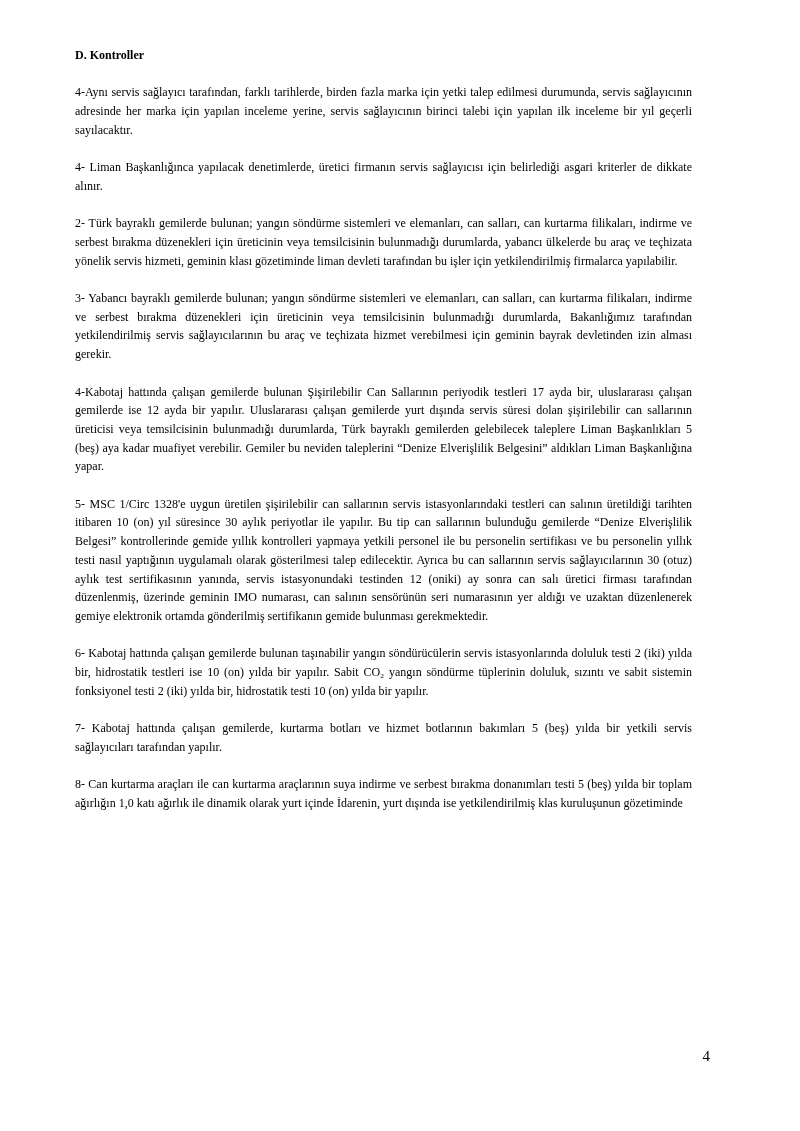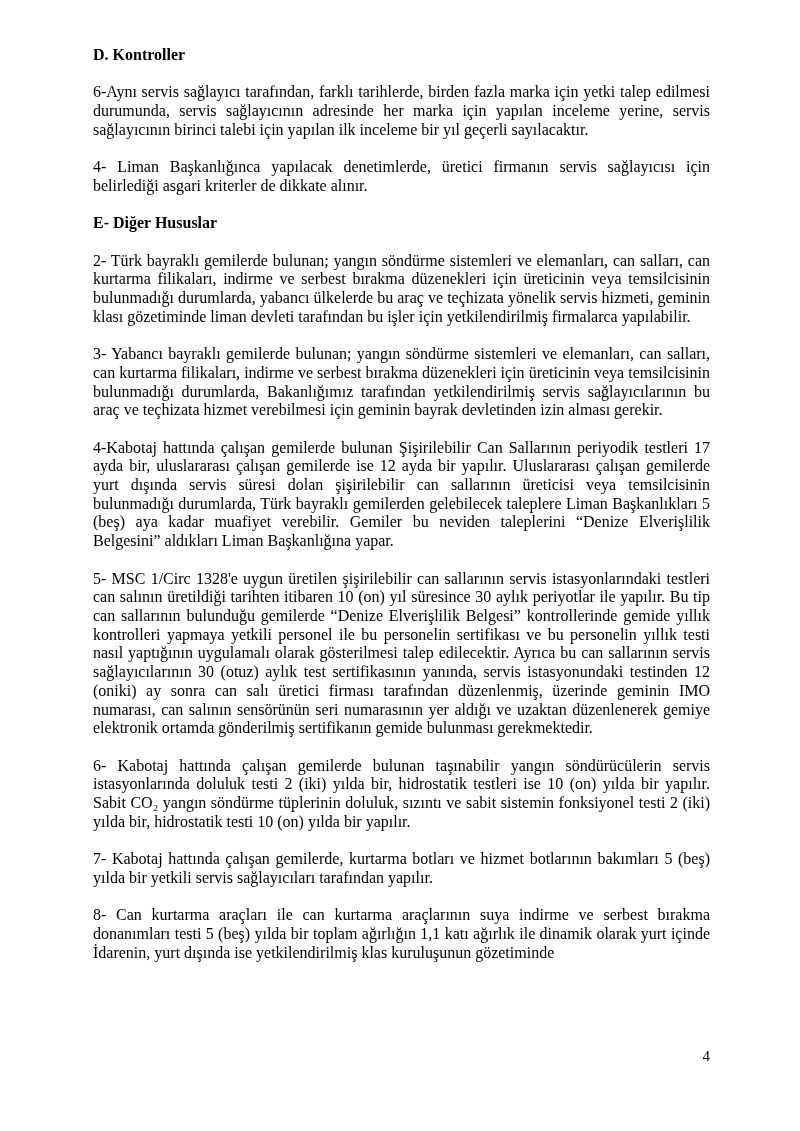--- a/index.html
+++ b/index.html
@@ -11,24 +11,24 @@
     position: relative;
     width: 800px;
     height: 1131px;
     background: #ffffff;
     overflow: hidden;
     font-family: "Liberation Serif", "DejaVu Serif", serif;
     color: #000000;
   }
   .content {
     position: absolute;
-    left: 93px;
+    left: 75px;
     top: 46px;
     width: 617px;
-    font-size: 16px;
+    font-size: 12px;
     line-height: 18.7px;
     text-align: justify;
   }
   .block {
     margin: 0 0 18.7px 0;
   }
   .heading {
     font-weight: bold;
     text-align: left;
   }
@@ -41,25 +41,24 @@
     line-height: 18px;
     text-align: right;
   }
 </style>
 </head>
 <body>
 
 <div class="page">
   <div class="content">
     <div class="block heading">D. Kontroller</div>
-    <div class="block">6-Aynı servis sağlayıcı tarafından, farklı tarihlerde, birden fazla marka için yetki talep edilmesi durumunda, servis sağlayıcının adresinde her marka için yapılan inceleme yerine, servis sağlayıcının birinci talebi için yapılan ilk inceleme bir yıl geçerli sayılacaktır.</div>
+    <div class="block">4-Aynı servis sağlayıcı tarafından, farklı tarihlerde, birden fazla marka için yetki talep edilmesi durumunda, servis sağlayıcının adresinde her marka için yapılan inceleme yerine, servis sağlayıcının birinci talebi için yapılan ilk inceleme bir yıl geçerli sayılacaktır.</div>
     <div class="block">4- Liman Başkanlığınca yapılacak denetimlerde, üretici firmanın servis sağlayıcısı için belirlediği asgari kriterler de dikkate alınır.</div>
-    <div class="block heading">E- Diğer Hususlar</div>
     <div class="block">2- Türk bayraklı gemilerde bulunan; yangın söndürme sistemleri ve elemanları, can salları, can kurtarma filikaları, indirme ve serbest bırakma düzenekleri için üreticinin veya temsilcisinin bulunmadığı durumlarda, yabancı ülkelerde bu araç ve teçhizata yönelik servis hizmeti, geminin klası gözetiminde liman devleti tarafından bu işler için yetkilendirilmiş firmalarca yapılabilir.</div>
     <div class="block">3- Yabancı bayraklı gemilerde bulunan; yangın söndürme sistemleri ve elemanları, can salları, can kurtarma filikaları, indirme ve serbest bırakma düzenekleri için üreticinin veya temsilcisinin bulunmadığı durumlarda, Bakanlığımız tarafından yetkilendirilmiş servis sağlayıcılarının bu araç ve teçhizata hizmet verebilmesi için geminin bayrak devletinden izin alması gerekir.</div>
     <div class="block">4-Kabotaj hattında çalışan gemilerde bulunan Şişirilebilir Can Sallarının periyodik testleri 17 ayda bir, uluslararası çalışan gemilerde ise 12 ayda bir yapılır. Uluslararası çalışan gemilerde yurt dışında servis süresi dolan şişirilebilir can sallarının üreticisi veya temsilcisinin bulunmadığı durumlarda, Türk bayraklı gemilerden gelebilecek taleplere Liman Başkanlıkları 5 (beş) aya kadar muafiyet verebilir. Gemiler bu neviden taleplerini “Denize Elverişlilik Belgesini” aldıkları Liman Başkanlığına yapar.</div>
     <div class="block">5- MSC 1/Circ 1328'e uygun üretilen şişirilebilir can sallarının servis istasyonlarındaki testleri can salının üretildiği tarihten itibaren 10 (on) yıl süresince 30 aylık periyotlar ile yapılır. Bu tip can sallarının bulunduğu gemilerde “Denize Elverişlilik Belgesi” kontrollerinde gemide yıllık kontrolleri yapmaya yetkili personel ile bu personelin sertifikası ve bu personelin yıllık testi nasıl yaptığının uygulamalı olarak gösterilmesi talep edilecektir. Ayrıca bu can sallarının servis sağlayıcılarının 30 (otuz) aylık test sertifikasının yanında, servis istasyonundaki testinden 12 (oniki) ay sonra can salı üretici firması tarafından düzenlenmiş, üzerinde geminin IMO numarası, can salının sensörünün seri numarasının yer aldığı ve uzaktan düzenlenerek gemiye elektronik ortamda gönderilmiş sertifikanın gemide bulunması gerekmektedir.</div>
     <div class="block">6- Kabotaj hattında çalışan gemilerde bulunan taşınabilir yangın söndürücülerin servis istasyonlarında doluluk testi 2 (iki) yılda bir, hidrostatik testleri ise 10 (on) yılda bir yapılır. Sabit CO₂ yangın söndürme tüplerinin doluluk, sızıntı ve sabit sistemin fonksiyonel testi 2 (iki) yılda bir, hidrostatik testi 10 (on) yılda bir yapılır.</div>
     <div class="block">7- Kabotaj hattında çalışan gemilerde,  kurtarma botları ve hizmet botlarının bakımları 5 (beş) yılda bir yetkili servis sağlayıcıları tarafından yapılır.</div>
-    <div class="block">8- Can kurtarma araçları ile can kurtarma araçlarının suya indirme ve serbest bırakma donanımları testi 5 (beş) yılda bir toplam ağırlığın 1,1 katı ağırlık ile dinamik olarak yurt içinde İdarenin, yurt dışında ise yetkilendirilmiş klas kuruluşunun gözetiminde</div>
+    <div class="block">8- Can kurtarma araçları ile can kurtarma araçlarının suya indirme ve serbest bırakma donanımları testi 5 (beş) yılda bir toplam ağırlığın 1,0 katı ağırlık ile dinamik olarak yurt içinde İdarenin, yurt dışında ise yetkilendirilmiş klas kuruluşunun gözetiminde</div>
   </div>
   <div class="page-number">4</div>
 </div>
 
 </body></html>

